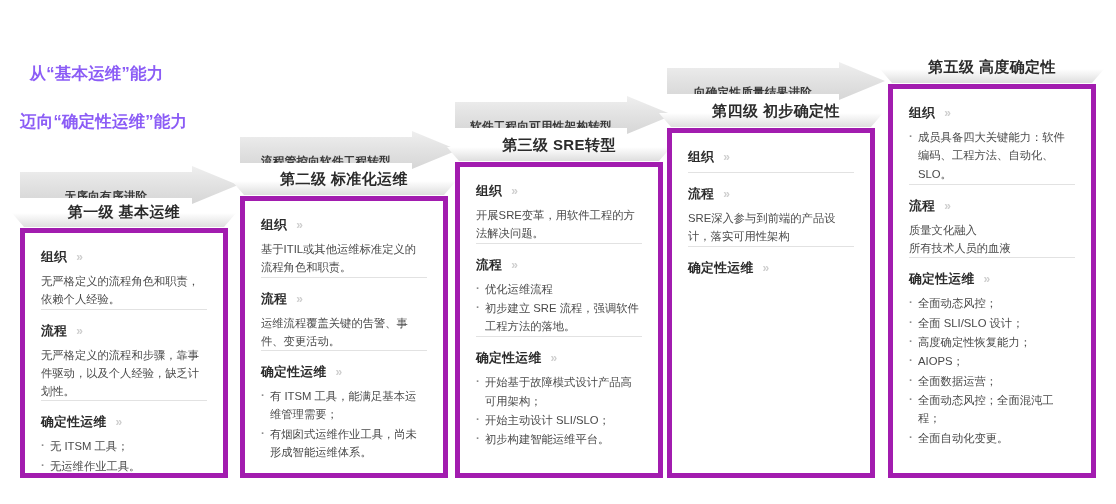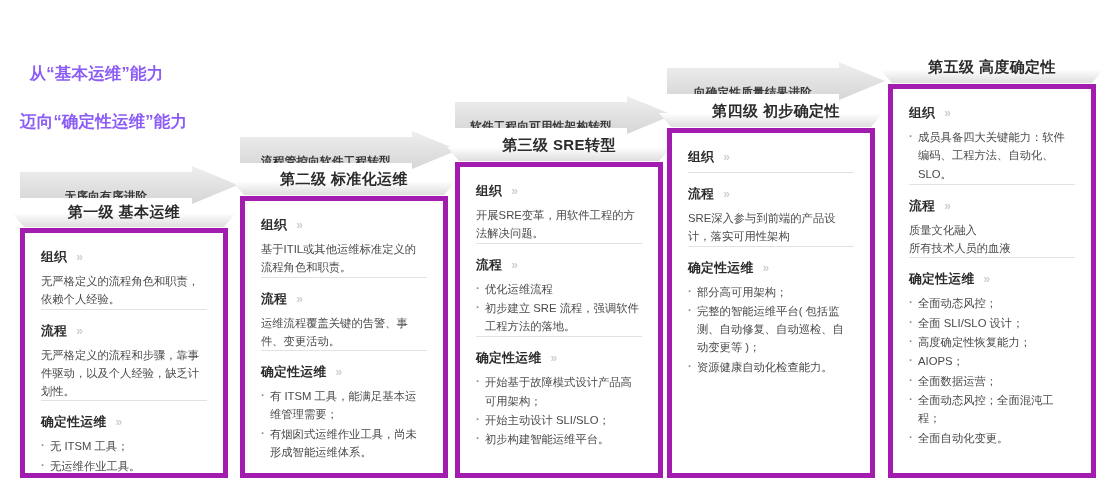--- a/index.html
+++ b/index.html
@@ -232,25 +232,20 @@
           <span class="t">流程</span>
           <span class="chev">»</span>
         </div>
         <p class="body-p" style="white-space: pre-line;">SRE深入参与到前端的产品设计，落实可用性架构</p>
       </div>
       <div class="sect">
         <div class="sect-head">
           <span class="t">确定性运维</span>
           <span class="chev">»</span>
         </div>
-        <ul class="bullets">
-          <li>部分高可用架构；</li>
-          <li>完整的智能运维平台( 包括监测、自动修复、自动巡检、自动变更等 )；</li>
-          <li>资源健康自动化检查能力。</li>
-        </ul>
       </div>
     </div>
     <div class="ribbon" style="left: 880px; top: 69px;"></div>
     <div class="level-title" style="left: 888px; top: 58px;">第五级 高度确定性</div>
     <div class="card" style="left: 888px; top: 84px; height: 394px;">
       <div class="sect">
         <div class="sect-head">
           <span class="t">组织</span>
           <span class="chev">»</span>
         </div>

